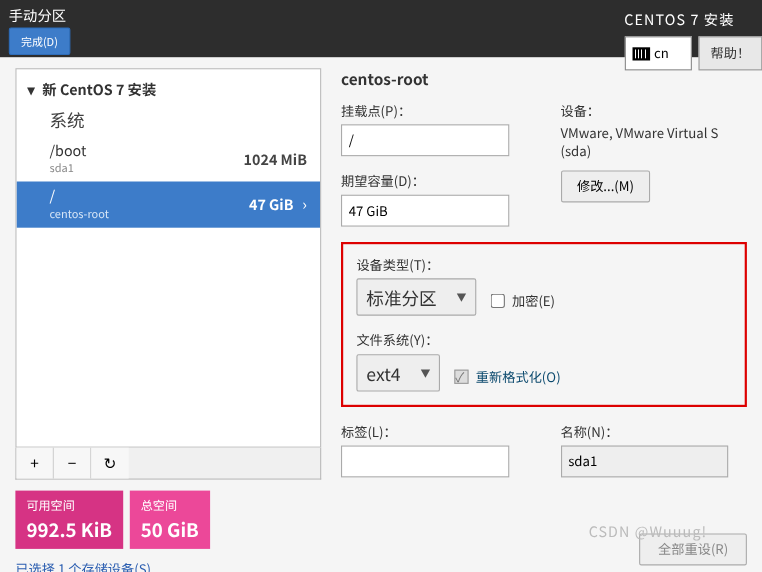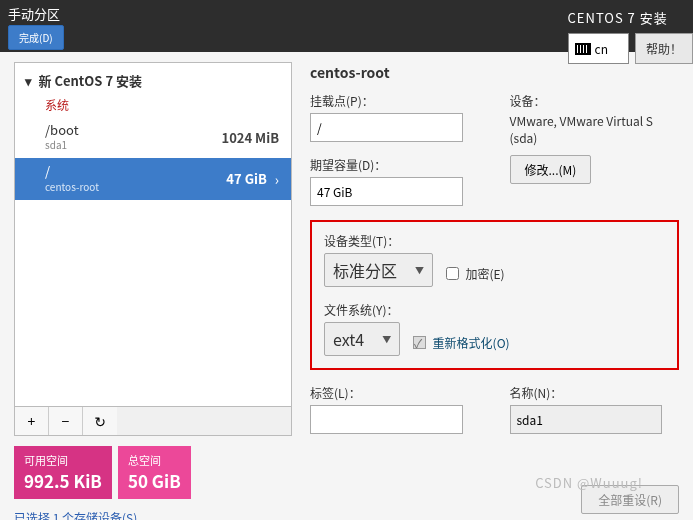--- a/index.html
+++ b/index.html
@@ -13,21 +13,21 @@
 .lang-box { background: #fff; color: #000; padding: 3px 20px 3px 6px; display: flex; align-items: center; gap: 4px; font-family: monospace; font-size: 12px; border: 1px solid #888; }
 .kbd-icon { width: 16px; height: 12px; background: #000; display: inline-block; position: relative; }
 .kbd-icon::after { content: ""; position: absolute; inset: 2px; background: repeating-linear-gradient(90deg,#fff 0 1px,#000 1px 3px); }
 .help-btn { background: #e8e8e8; color: #333; border: 1px solid #999; padding: 6px 10px; font-size: 12px; cursor: pointer; margin-left: 6px; }
 
 .main { display: flex; height: calc(100% - 52px); }
 .left-col { width: 300px; padding: 10px 8px 8px 14px; display: flex; flex-direction: column; }
 .tree-box { border: 1px solid #bbb; background: #fff; flex: 0 0 auto; height: 345px; display:flex; flex-direction: column;}
 .tree-header { padding: 8px 10px 4px; font-weight: bold; font-size: 13px; }
 .tri { display:inline-block; margin-right:4px; }
-.sys-label { padding: 2px 0 4px 30px; color: #b91c1c; font-size: 12px; }
+.sys-label { padding: 2px 0 4px 30px; color: #404040; font-size: 16px; }
 .part-list { flex:1; overflow:auto; }
 .part-item { display: flex; justify-content: space-between; align-items: center; padding: 6px 12px 6px 30px; cursor: pointer; }
 .part-item .pname { font-size: 13px; line-height: 1.1; }
 .part-item .psub { font-size: 10px; color: #888; }
 .part-item .psize { font-weight: bold; font-size: 13px; color:#444; }
 .part-item.selected { background: #3d7cc9; color: #fff; }
 .part-item.selected .psub { color: #d9e7f7; }
 .part-item.selected .psize { color: #fff; }
 .chev { color: #fff; margin-left: 8px; font-size: 14px; }
 

